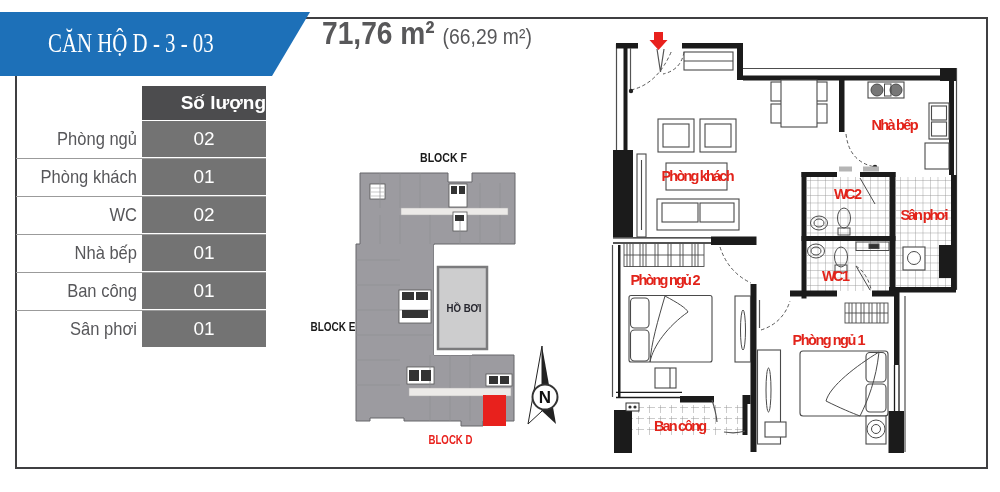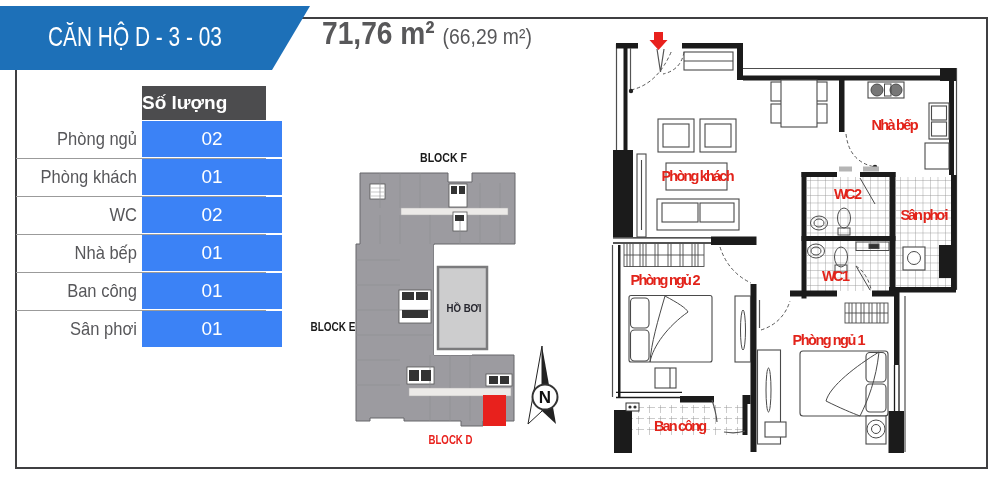--- a/index.html
+++ b/index.html
@@ -2,36 +2,36 @@
 <html><head>
 <meta charset="utf-8">
 <style>
   html,body{margin:0;padding:0;background:#fff;-webkit-font-smoothing:antialiased;}
   body{width:1000px;height:492px;position:relative;overflow:hidden;
        font-family:"Liberation Sans", sans-serif;}
   .abs{position:absolute;}
   
   #frame{left:15px;top:17px;width:973px;height:452px;border:2px solid #3f3f41;box-sizing:border-box;}
   
-  #banner{left:0;top:6px;width:310px;height:64px;background:#1d70b8;
-          clip-path:polygon(0 0,310px 0,272px 64px,0 64px);}
+  #banner{left:0;top:12px;width:310px;height:64px;background:#1d70b8;
+          clip-path:polygon(0 0,310px 0,272px 64px,0 64px);font-family:Liberation Serif, serif;}
   #banner span{position:absolute;left:48px;top:15px;color:#fff;font-size:28px;white-space:nowrap;
                transform:scaleX(0.745);transform-origin:left center;}
   #title{left:322px;top:15px;color:#58585a;font-size:32px;font-weight:bold;white-space:nowrap;
          transform:scaleX(0.88);transform-origin:left center;}
   #title .small{font-size:22px;font-weight:normal;}
   
   #tbl{left:15px;top:86px;width:251px;}
   .hdr{position:absolute;left:127px;top:0;width:124px;height:34px;background:#4c4c4e;
-       color:#fff;font-weight:bold;font-size:19px;text-align:left;line-height:34px;}
+       color:#fff;font-weight:bold;font-size:19px;text-align:right;line-height:34px;}
   .row{position:absolute;left:0;width:251px;height:38px;text-decoration:underline;}
   .lbl{position:absolute;right:129px;top:0;width:130px;height:38px;line-height:38px;
        text-align:right;color:#57575a;font-size:19px;white-space:nowrap;
        transform:scaleX(0.87);transform-origin:right center;}
-  .num{position:absolute;left:127px;top:1px;width:140px;height:36px;background:#3b82f6;
+  .num{position:absolute;left:127px;top:1px;width:124px;height:36px;background:#737373;
        color:#fff;font-size:19px;text-align:center;line-height:36px;}
   .sep{position:absolute;left:1px;width:250px;height:0;border-top:1px solid #9b9b9b;}
 </style>
 </head>
 <body>
 <div id="frame" class="abs"></div>
 <div id="banner" class="abs">
     <span>CĂN HỘ D - 3 - 03</span>
   </div>
 <div id="title" class="abs">71,76 m² <span class="small">(66,29 m²)</span></div>

